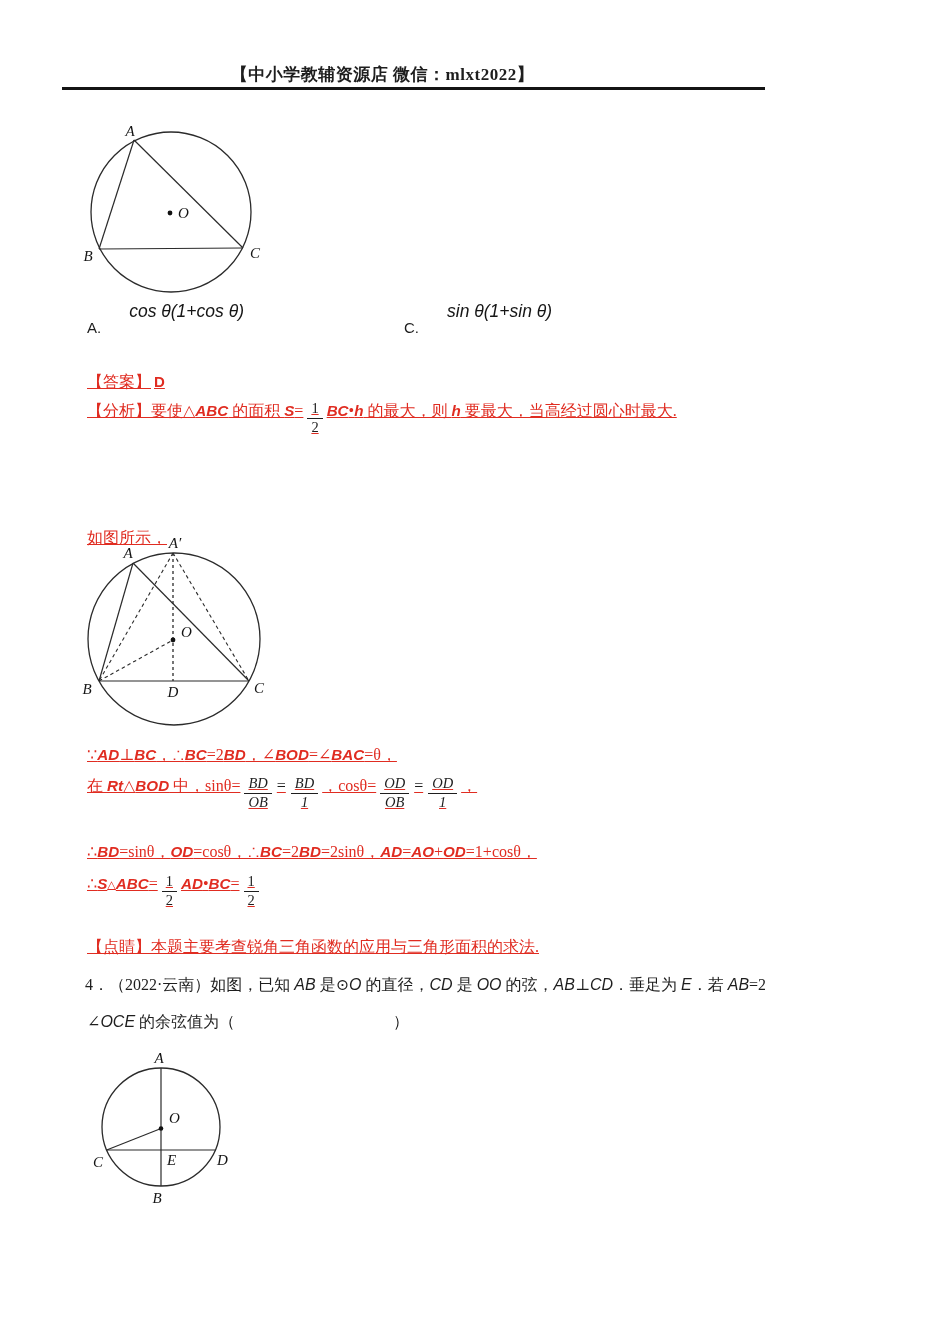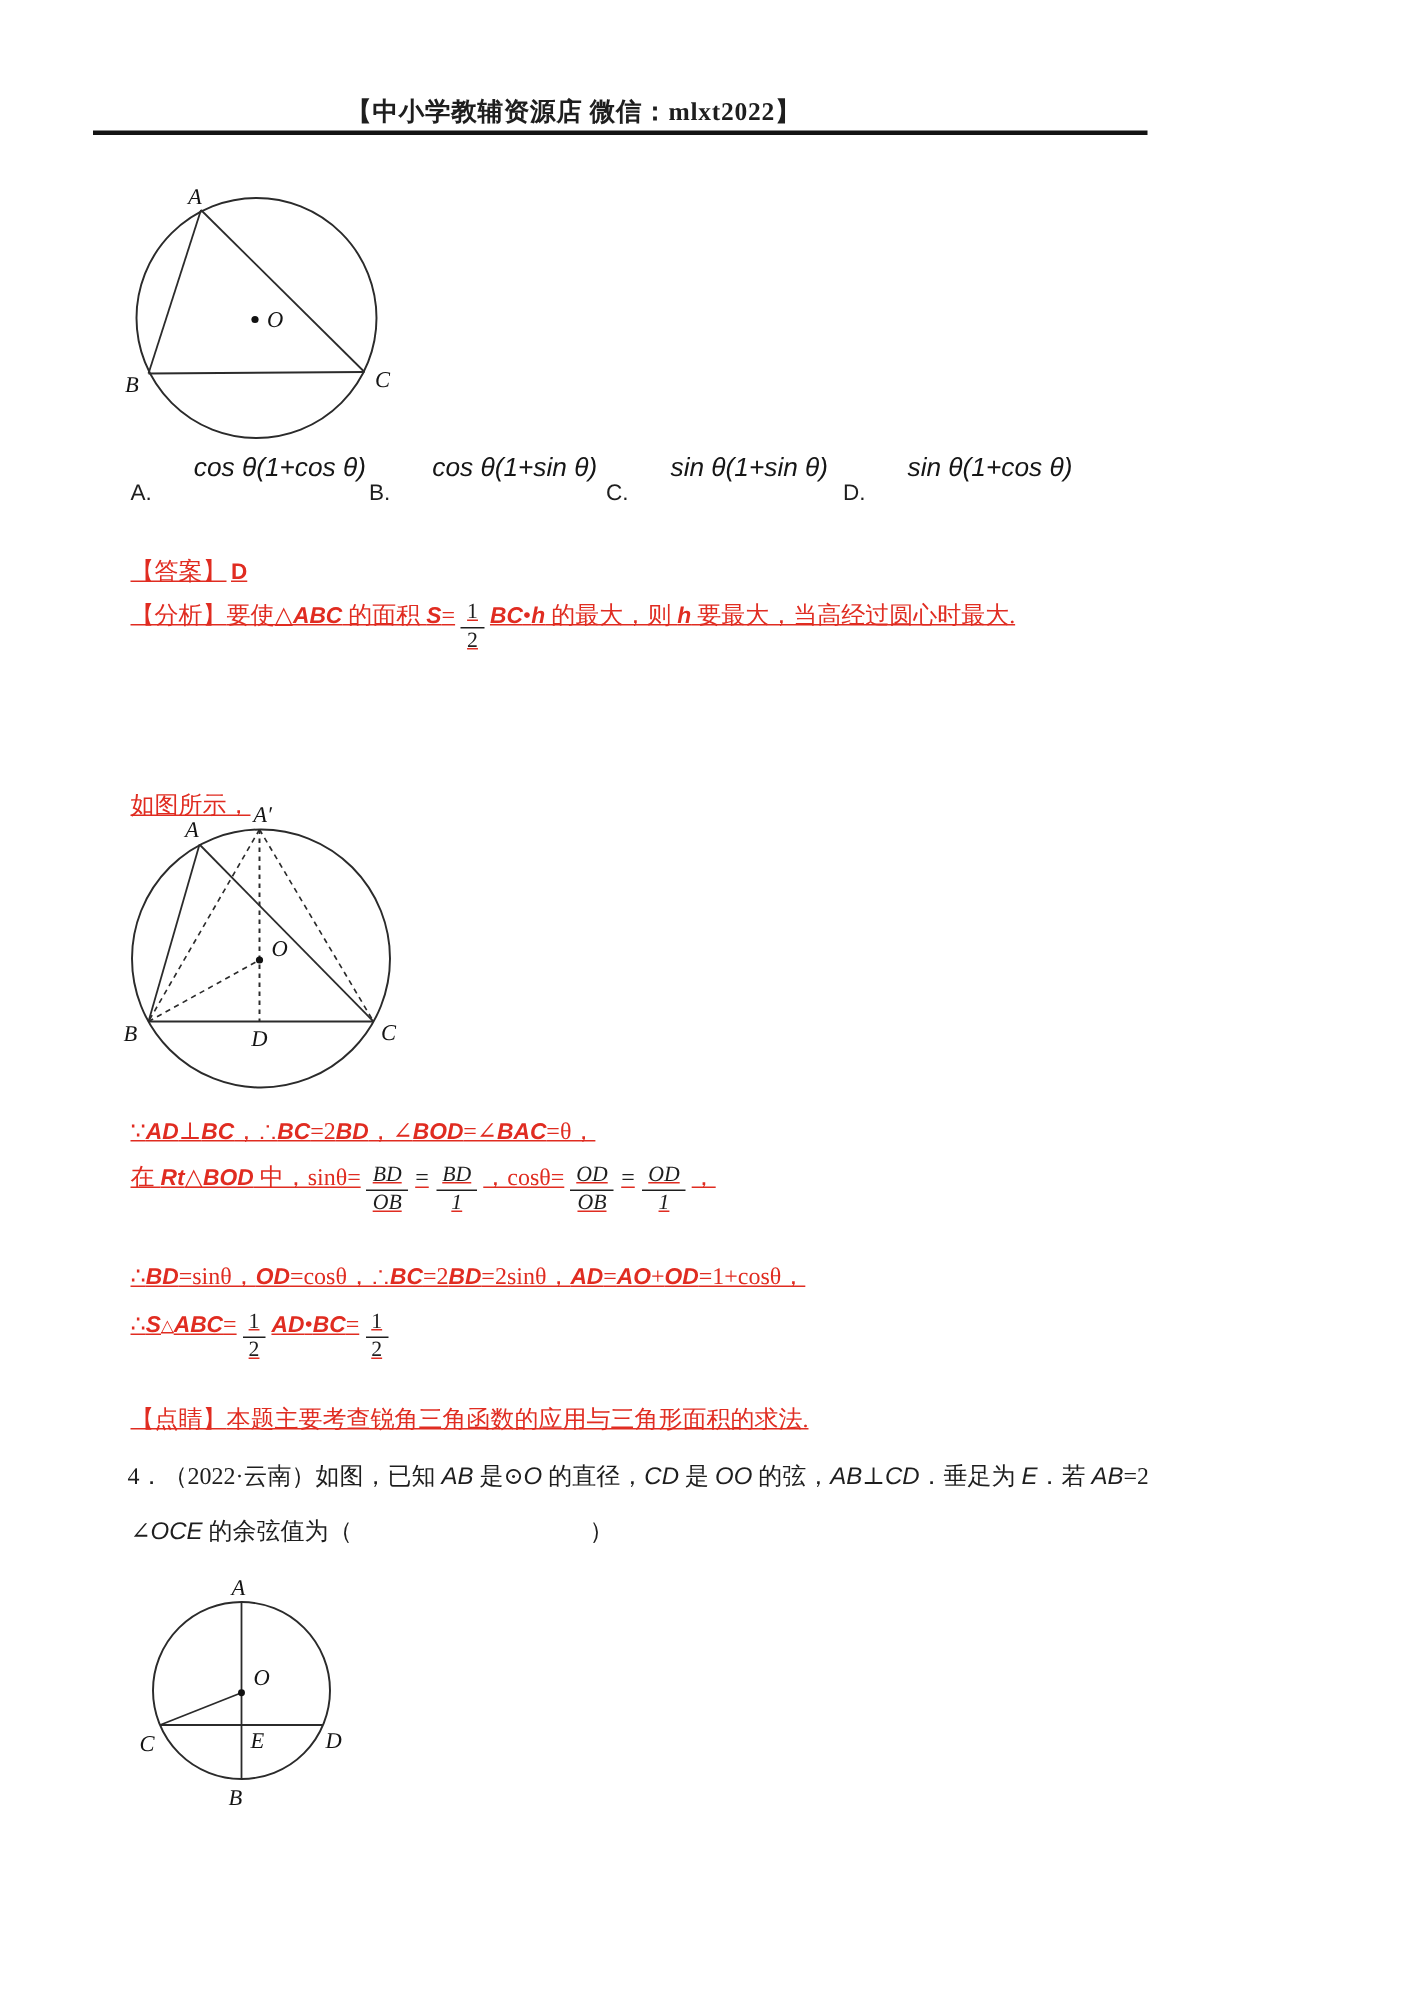--- a/index.html
+++ b/index.html
@@ -54,31 +54,23 @@
     <text x="50" y="13" text-anchor="middle">A</text>
     <text x="8" y="138" text-anchor="middle">B</text>
     <text x="170" y="135">C</text>
     <text x="98" y="95">O</text>
   </svg>
 
   <div class="option" style="left:87px">
     <span class="opt-label">A.</span>
     <span class="opt-formula">cos θ(1+cos θ)</span>
   </div>
-  <div class="option" style="left:246px">
-    <span class="opt-label">B.</span>
-    <span class="opt-formula">cos θ(1+sin θ)</span>
-  </div>
   <div class="option" style="left:404px">
     <span class="opt-label">C.</span>
     <span class="opt-formula">sin θ(1+sin θ)</span>
-  </div>
-  <div class="option" style="left:562px">
-    <span class="opt-label">D.</span>
-    <span class="opt-formula">sin θ(1+cos θ)</span>
   </div>
 
   <div class="tline red" style="left:87px;top:372px">
     <span>【答案】</span><span class="ans-val">D</span>
   </div>
 
   <div class="tline red frow" style="left:87px;top:401px;height:46px">
     <span>【分析】</span>
     <span class="mathify">要使△<i>ABC</i> 的面积 <i>S</i>=</span>
     <span class="frac">

